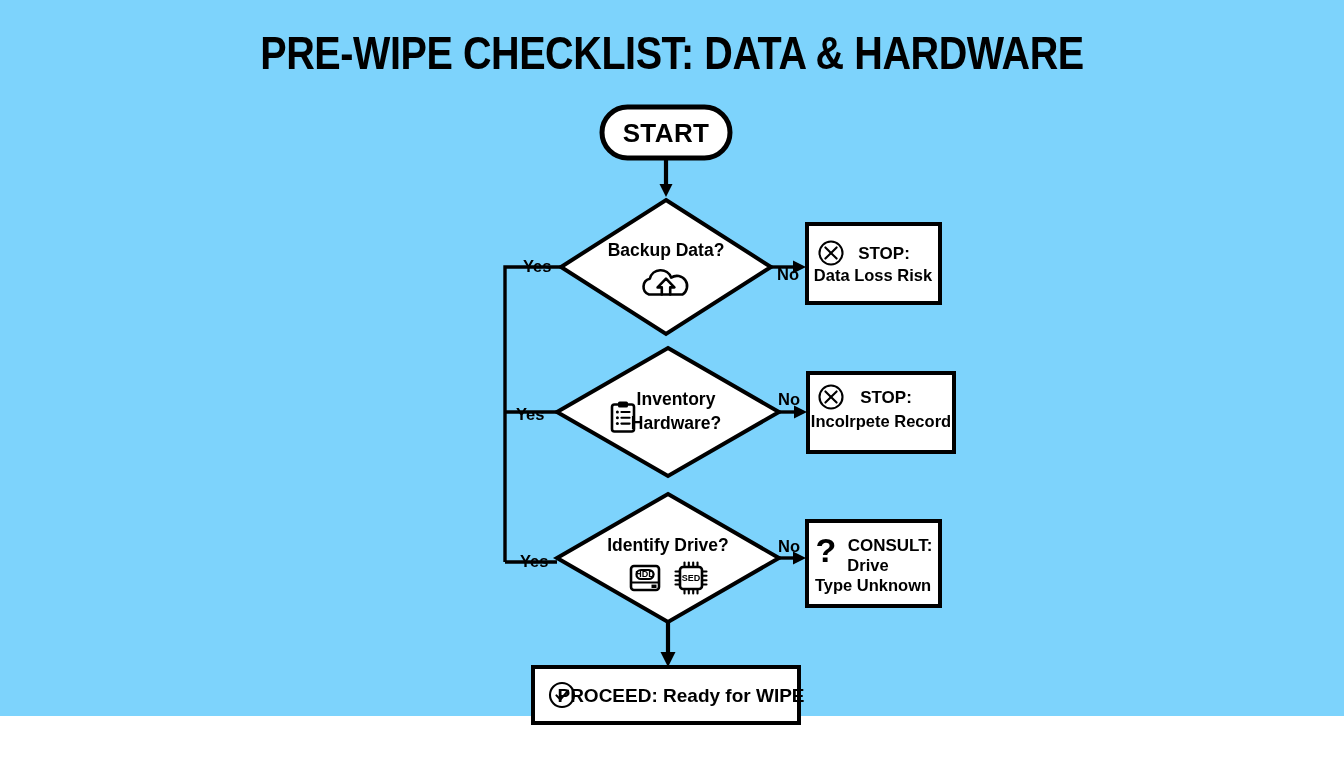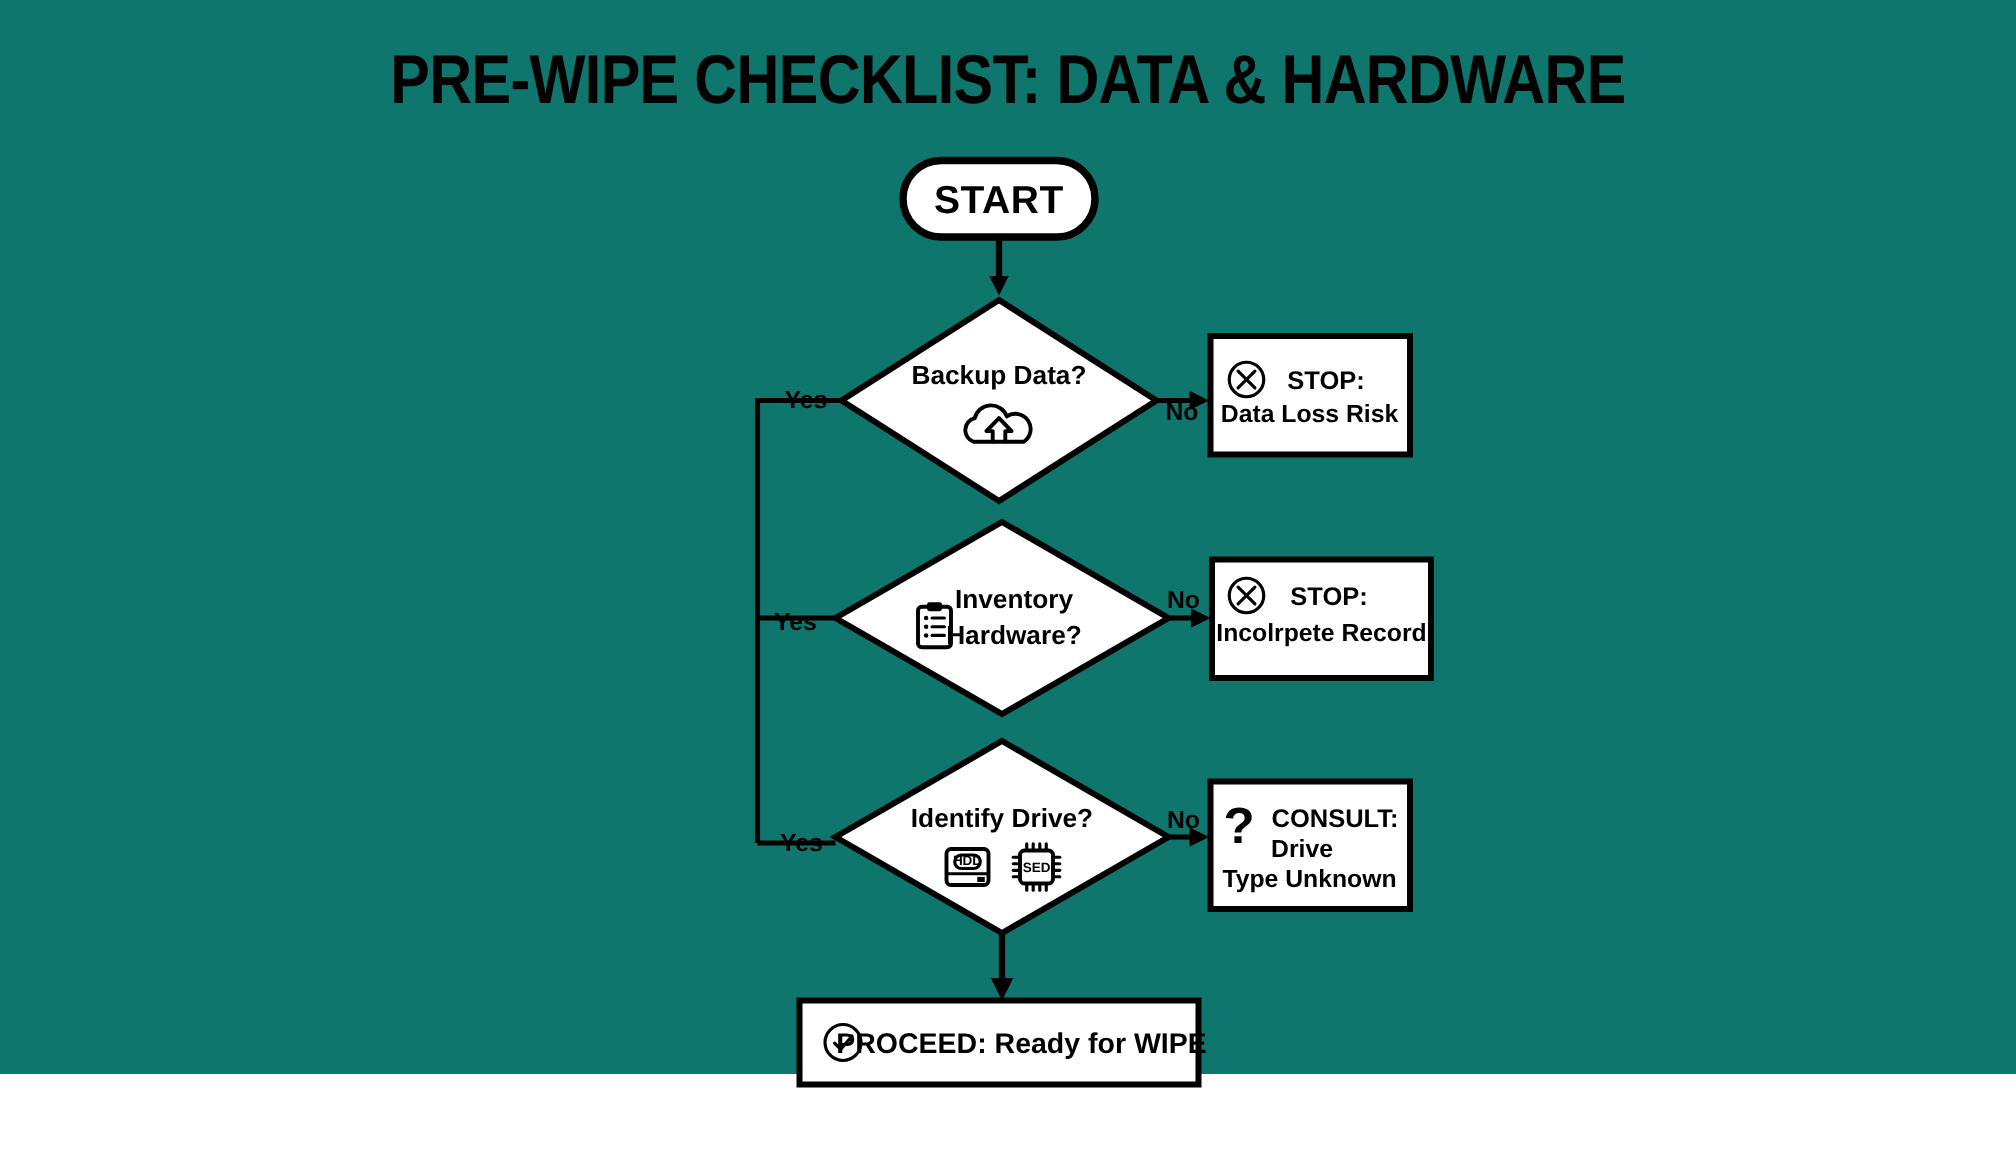--- a/index.html
+++ b/index.html
@@ -12,21 +12,21 @@
     width: 1344px;
     height: 768px;
     overflow: hidden;
     font-family: "Liberation Sans", sans-serif;
     color: #000000;
   }
   #canvas {
     position: relative;
     width: 1344px;
     height: 716px;
-    background: #0f766e;
+    background: #7dd3fc;
   }
   svg#flow {
     position: absolute;
     inset: 0;
     width: 1344px;
     height: 768px;
     display: block;
   }
   .page-title {
     font-family: "Liberation Sans", sans-serif;

